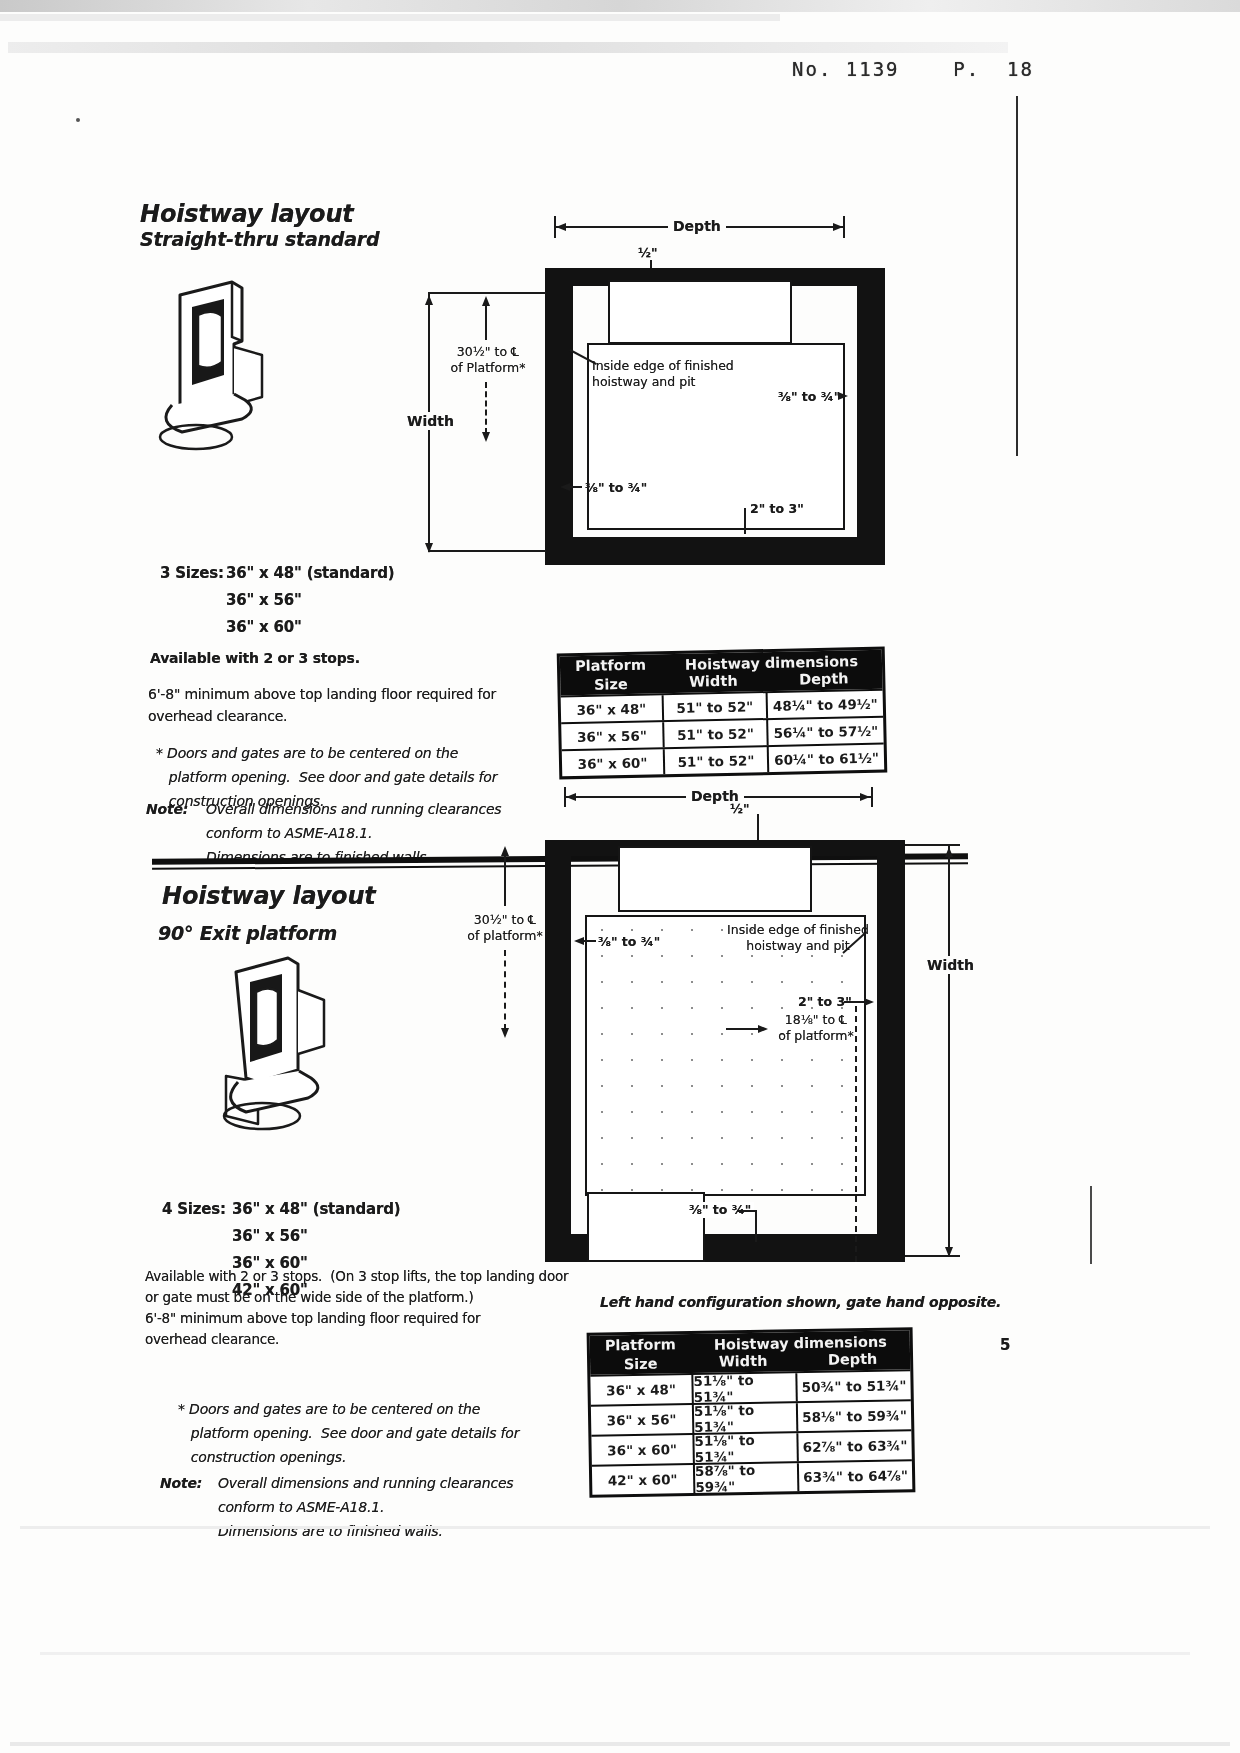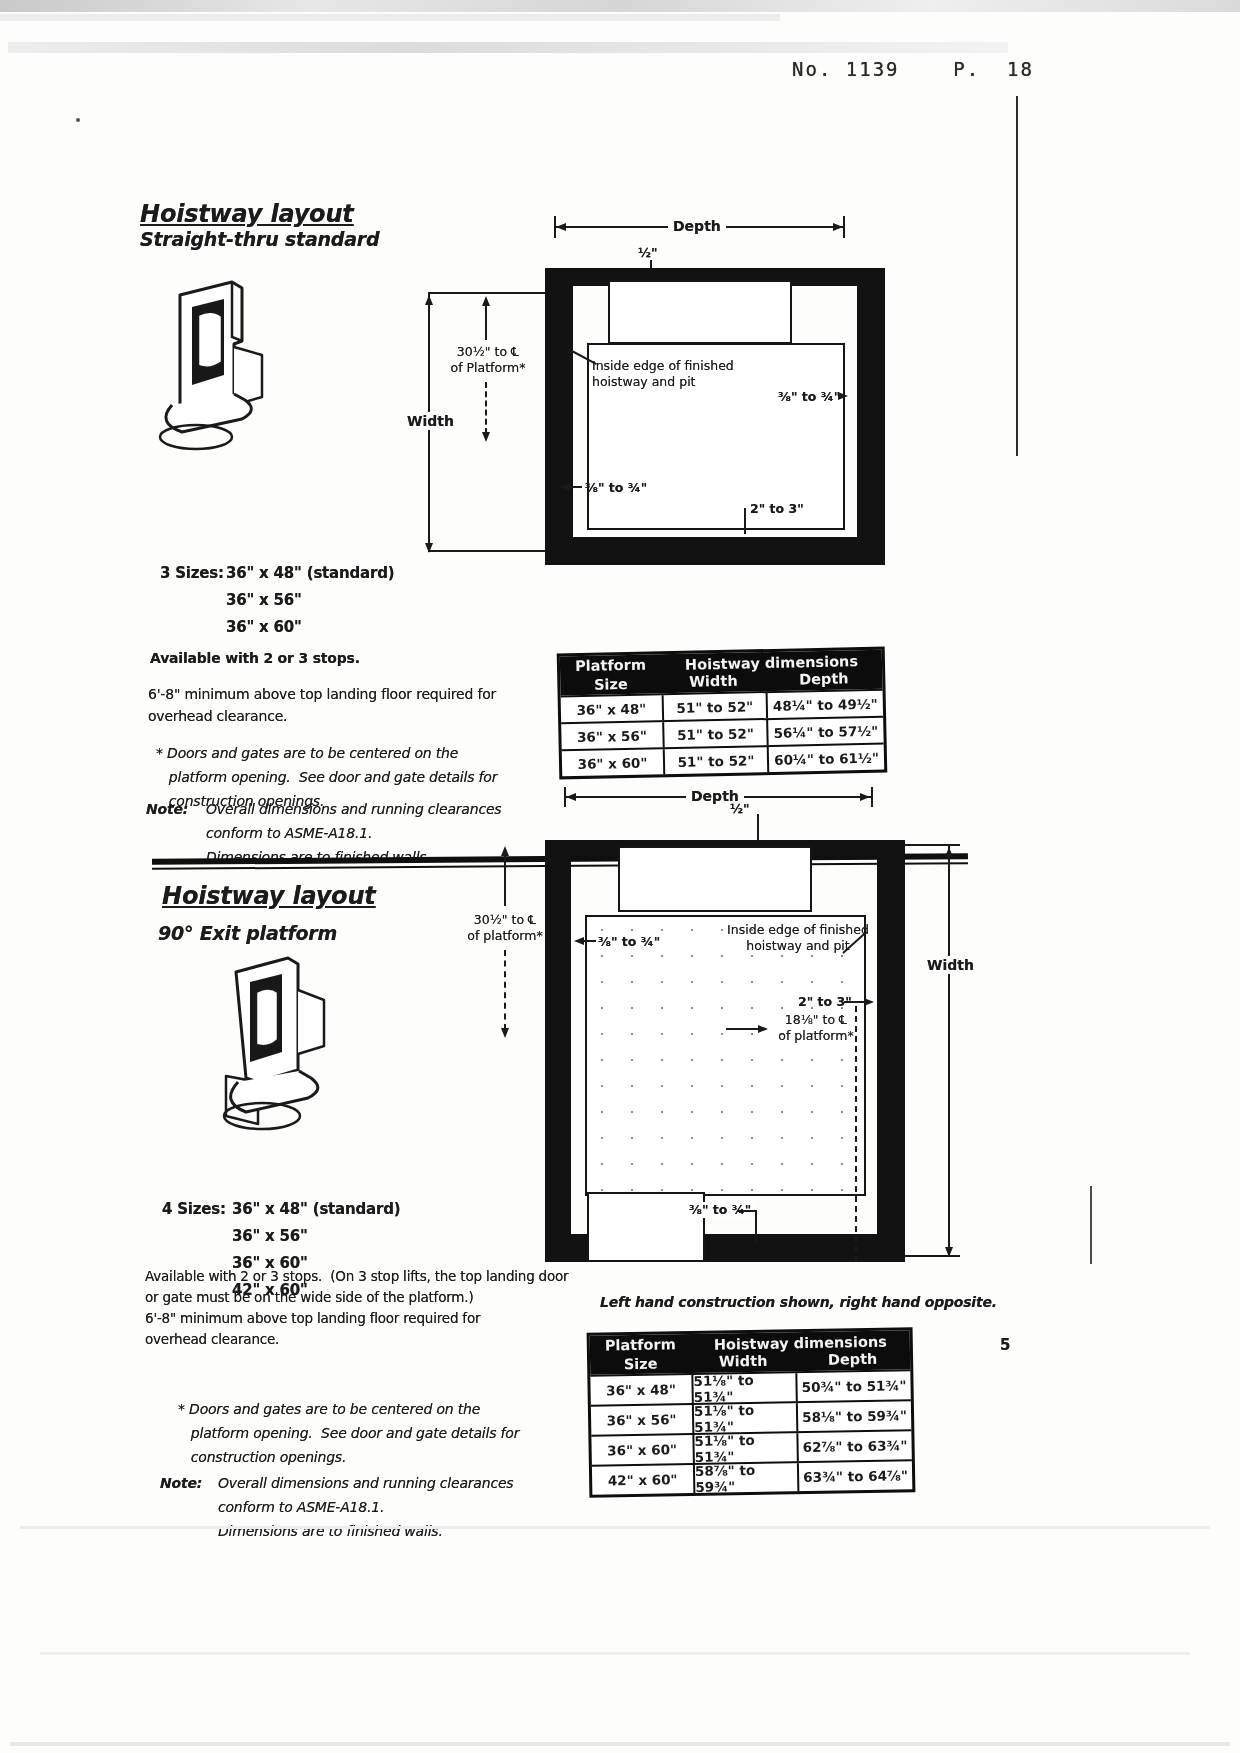--- a/index.html
+++ b/index.html
@@ -1,20 +1,20 @@
 <!DOCTYPE html>
 <html><head>
 <meta charset="utf-8">
 <style>
   html,body{margin:0;padding:0;background:#9a9a9a;}
   .page{position:relative;width:1240px;height:1753px;background:#fdfdfc;overflow:hidden;
         font-family:"DejaVu Sans","Liberation Sans",sans-serif;color:#1b1b1b;}
   .abs{position:absolute;}
   .txt{text-shadow:0 0 .6px rgba(30,30,30,.75);letter-spacing:-.2px;}
-  .title{font-size:24px;font-weight:bold;font-style:italic;text-decoration:underline;}
+  .title{font-size:24px;font-weight:bold;font-style:italic;}
   .subtitle{font-size:19px;font-weight:bold;font-style:italic;}
   .body15{font-size:14px;line-height:1.55;white-space:pre-wrap;}
   .sizes{font-size:15px;font-weight:bold;line-height:1.8;}
   .noteit{font-style:italic;font-size:14px;line-height:1.7;white-space:pre-wrap;}
   .lbl{position:absolute;font-size:12.5px;line-height:1.3;white-space:pre-line;text-align:center;
        text-shadow:0 0 .5px rgba(30,30,30,.7);}
   .dimlbl{font-size:14px;font-weight:bold;background:#fdfdfc;padding:0 5px;}
   .hline{position:absolute;height:2px;background:#1a1a1a;}
   .vline{position:absolute;width:2px;background:#1a1a1a;}
   .vdash{position:absolute;width:0;border-left:2px dashed #1a1a1a;}
@@ -258,21 +258,21 @@
   <div class="lbl" style="left:768px;top:1012px;width:96px;">18⅛" to ℄
 of platform*</div>
   <div class="hline" style="left:726px;top:1028px;width:34px;"></div>
   <div class="ar r" style="left:758px;top:1025px;"></div>
   <div class="vdash" style="left:855px;top:1006px;height:256px;"></div>
 
   <div class="lbl" style="left:686px;top:1202px;font-weight:bold;background:#fff;padding:0 3px;">⅜" to ¾"</div>
   <div class="vline" style="left:755px;top:1210px;height:32px;"></div>
   <div class="hline" style="left:737px;top:1210px;width:20px;"></div>
 
-  <div class="abs txt" style="left:600px;top:1294px;font-style:italic;font-size:14px;font-weight:bold;">Left hand construction shown, right hand opposite.</div>
+  <div class="abs txt" style="left:600px;top:1294px;font-style:italic;font-size:14px;font-weight:bold;">Left hand configuration shown, gate hand opposite.</div>
 
   <div class="vline" style="left:1090px;top:1186px;height:78px;background:#4a4a4a;"></div>
 
   <div class="dtable t2" style="left:588px;top:1330px;width:320px;transform:rotate(-1deg);">
     <div class="thead">
       <div class="c1">Platform
 Size</div>
       <div class="rt">
         <div class="grp">Hoistway dimensions</div>
         <div class="sub">

